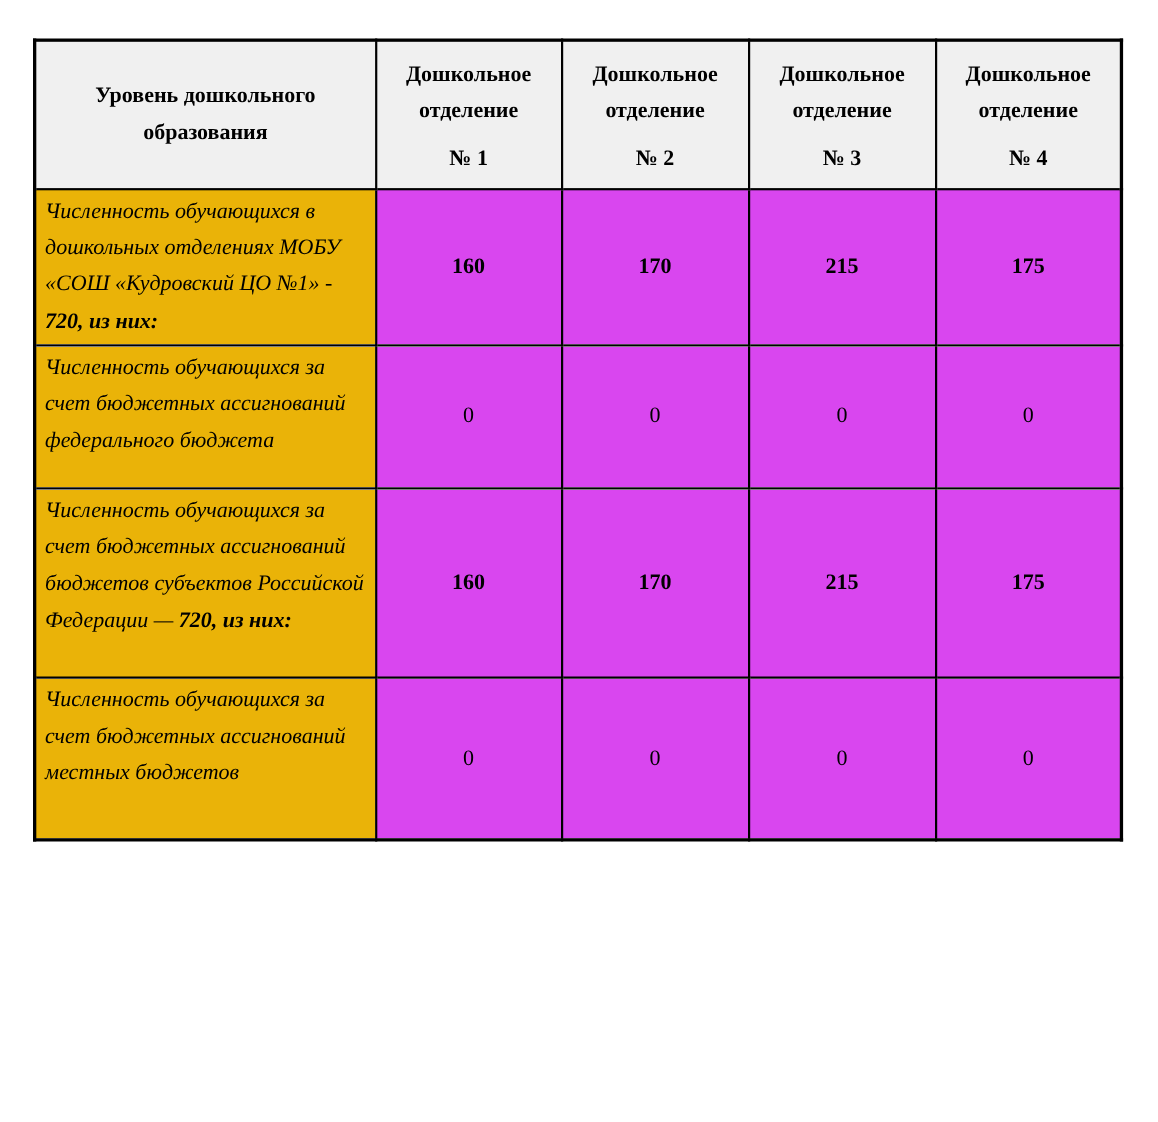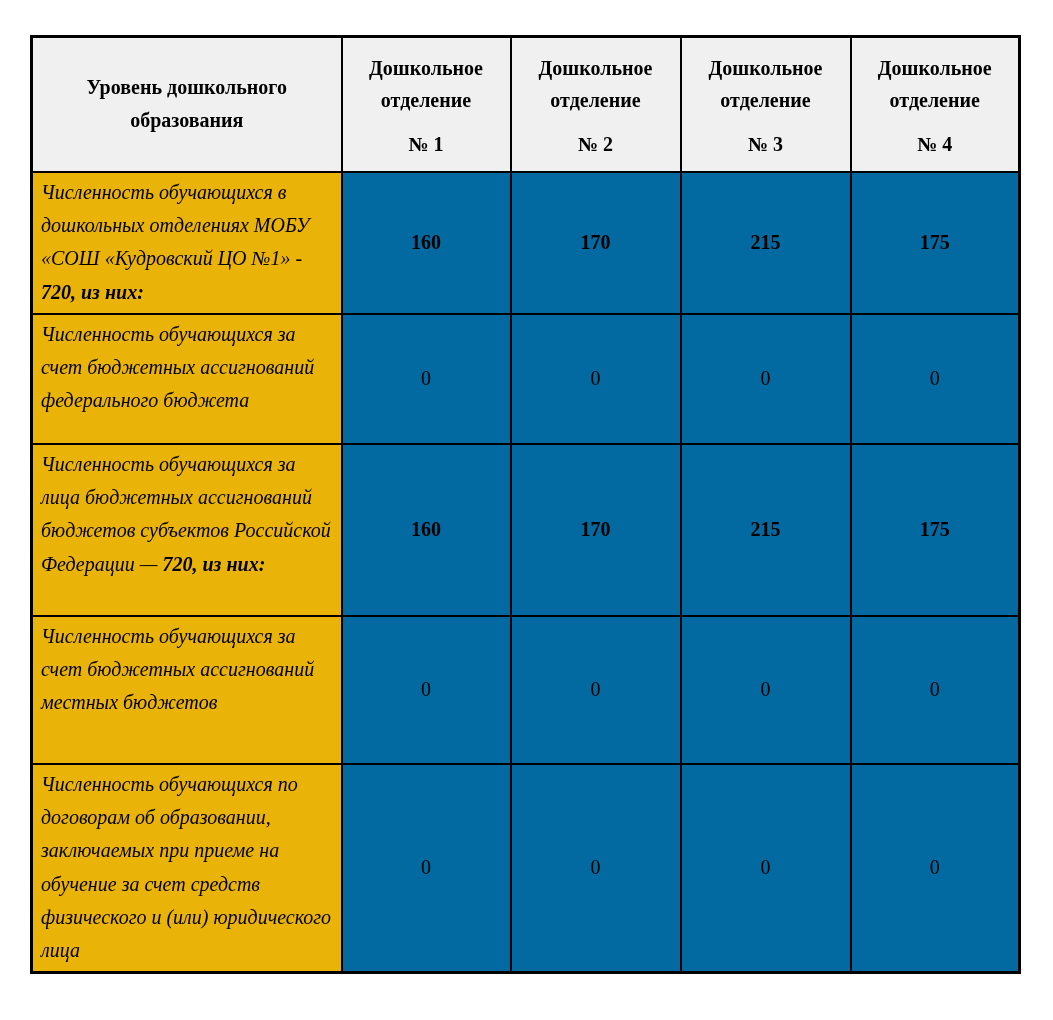--- a/index.html
+++ b/index.html
@@ -54,21 +54,21 @@
     font-size: 20px;
     text-align: left;
     vertical-align: top;
     padding: 3px 8px 3px 8px;
     line-height: 1.67;
     font-style: italic;
   }
   td.label b { font-weight: bold; }
   
   td.num {
-    background: #0369a1;
+    background: #d946ef;
     font-size: 20px;
     text-align: center;
     vertical-align: middle;
     padding: 4px 6px;
   }
   td.num.emph { font-weight: bold; }
   
   tr.h-head  { height: 135px; }
   tr.h-r0    { height: 142px; }
   tr.h-r1    { height: 130px; }
@@ -119,37 +119,30 @@
 
       <tr class="h-r1">
         <td class="label"><span>Численность обучающихся за счет бюджетных ассигнований федерального бюджета</span><b></b></td>
         <td class="num">0</td>
         <td class="num">0</td>
         <td class="num">0</td>
         <td class="num">0</td>
       </tr>
 
       <tr class="h-r2">
-        <td class="label"><span>Численность обучающихся за лица бюджетных ассигнований бюджетов субъектов Российской Федерации — </span><b>720, из них:</b></td>
+        <td class="label"><span>Численность обучающихся за счет бюджетных ассигнований бюджетов субъектов Российской Федерации — </span><b>720, из них:</b></td>
         <td class="num emph">160</td>
         <td class="num emph">170</td>
         <td class="num emph">215</td>
         <td class="num emph">175</td>
       </tr>
 
       <tr class="h-r3">
         <td class="label"><span>Численность обучающихся за счет бюджетных ассигнований местных бюджетов</span><b></b></td>
         <td class="num">0</td>
         <td class="num">0</td>
         <td class="num">0</td>
         <td class="num">0</td>
       </tr>
 
-      <tr class="h-r4">
-        <td class="label"><span>Численность обучающихся по договорам об образовании, заключаемых при приеме на обучение за счет средств физического и (или) юридического лица</span><b></b></td>
-        <td class="num">0</td>
-        <td class="num">0</td>
-        <td class="num">0</td>
-        <td class="num">0</td>
-      </tr>
     </tbody>
   </table>
 </div>
 
 </body></html>

